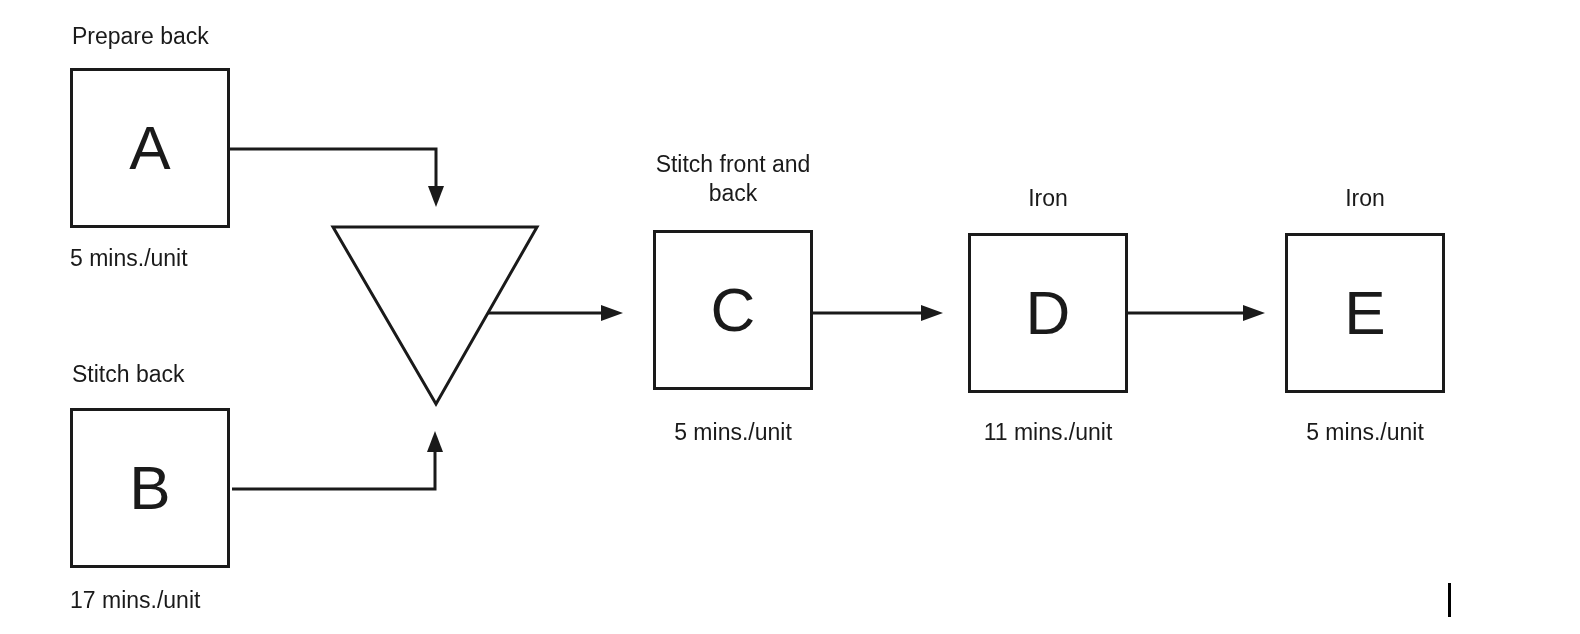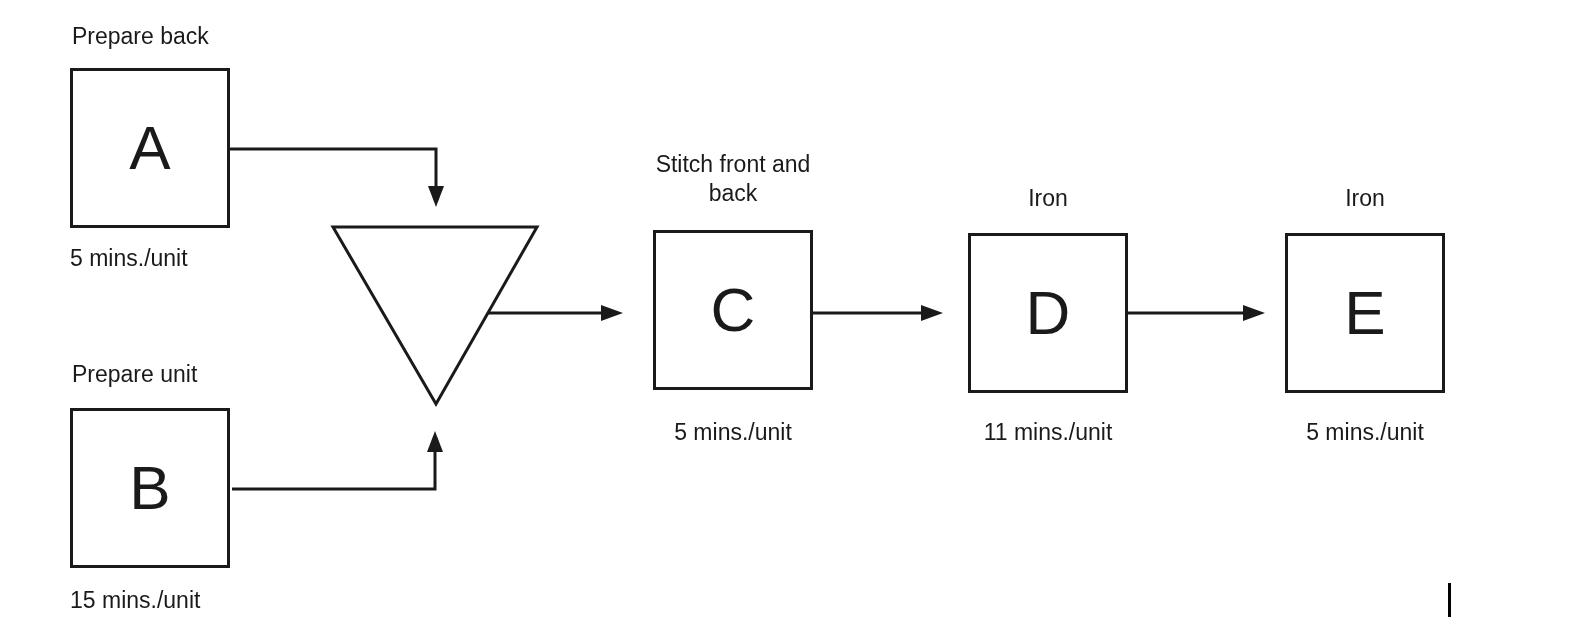--- a/index.html
+++ b/index.html
@@ -96,25 +96,25 @@
     <path d="M 1128 313 H 1243" fill="none" stroke="#1a1a1a" stroke-width="3"></path>
     <polygon points="1243,305 1243,321 1265,313" fill="#1a1a1a"></polygon>
   </svg>
 
   <div class="toplabel label-a">Prepare back</div>
   <div class="box box-a">
     <span class="letter">A</span>
   </div>
   <div class="rate rate-a">5 mins./unit</div>
 
-  <div class="toplabel label-b">Prepare unit</div>
+  <div class="toplabel label-b">Stitch back</div>
   <div class="box box-b">
     <span class="letter">B</span>
   </div>
-  <div class="rate rate-b">15 mins./unit</div>
+  <div class="rate rate-b">17 mins./unit</div>
 
   <div class="toplabel centered label-c">Stitch front and back</div>
   <div class="box box-c">
     <span class="letter">C</span>
   </div>
   <div class="rate centered rate-c">5 mins./unit</div>
 
   <div class="toplabel centered label-d">Iron</div>
   <div class="box box-d">
     <span class="letter">D</span>

